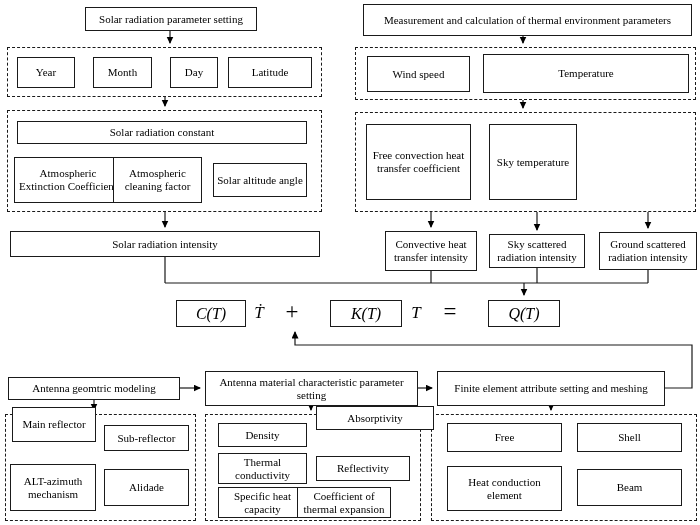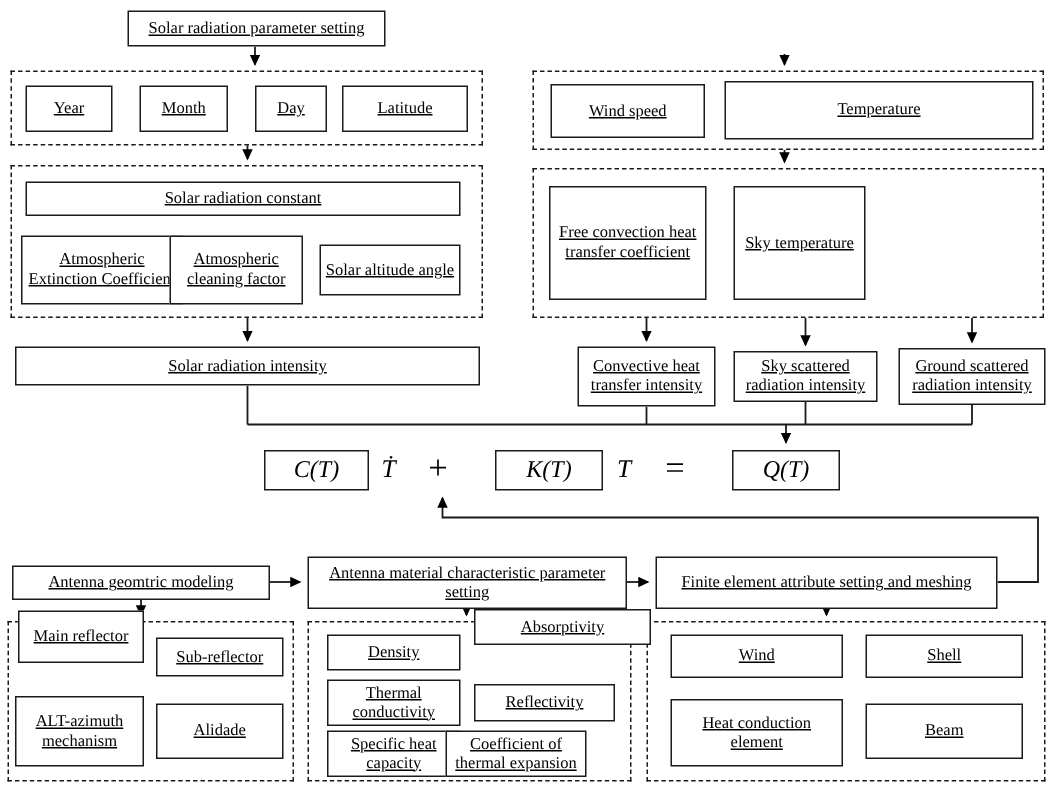--- a/index.html
+++ b/index.html
@@ -4,21 +4,21 @@
 <style>
   * { margin:0; padding:0; box-sizing:border-box; }
   html,body { background:#ffffff; }
   .canvas {
     position:relative; width:700px; height:525px; background:#ffffff;
     font-family:"Liberation Serif", serif; color:#000; overflow:hidden;
   }
   .box {
     position:absolute; border:1px solid #1a1a1a; background:#ffffff;
     display:flex; align-items:center; justify-content:center;
-    text-align:center; font-size:11px; line-height:1.15; padding:1px 2px;text-decoration:underline;
+    text-align:center; font-size:11px; line-height:1.15; padding:1px 2px;
   }
   .dashed {
     position:absolute; border:1.6px dashed #1a1a1a; background:transparent;
   }
   .eq {
     position:absolute; display:flex; align-items:center; justify-content:center;
     font-style:italic; font-size:17px; background:transparent; text-align:center;
   }
   .eqbox { border:1.2px solid #1a1a1a; background:#fff; }
   .big { font-size:23px; font-style:normal; }
@@ -67,20 +67,21 @@
   <div class="box" style="left:17px;top:57px;width:58px;height:31px">Year</div>
   <div class="box" style="left:93px;top:57px;width:59px;height:31px">Month</div>
   <div class="box" style="left:170px;top:57px;width:48px;height:31px">Day</div>
   <div class="box" style="left:228px;top:57px;width:84px;height:31px">Latitude</div>
   <div class="box" style="left:17px;top:121px;width:290px;height:23px">Solar radiation constant</div>
   <div class="box" style="left:14px;top:157px;width:108px;height:46px">Atmospheric Extinction Coefficient</div>
   <div class="box" style="left:113px;top:157px;width:89px;height:46px">Atmospheric cleaning factor</div>
   <div class="box" style="left:213px;top:163px;width:94px;height:34px">Solar altitude angle</div>
   <div class="box" style="left:10px;top:231px;width:310px;height:26px">Solar radiation intensity</div>
 
+  <div class="box" style="left:363px;top:4px;width:329px;height:32px">Measurement and calculation of thermal environment parameters</div>
   <div class="box" style="left:367px;top:56px;width:103px;height:36px">Wind speed</div>
   <div class="box" style="left:483px;top:54px;width:206px;height:39px">Temperature</div>
   <div class="box" style="left:366px;top:124px;width:105px;height:76px">Free convection heat transfer coefficient</div>
   <div class="box" style="left:489px;top:124px;width:88px;height:76px">Sky temperature</div>
   <div class="box" style="left:385px;top:231px;width:92px;height:40px">Convective heat transfer intensity</div>
   <div class="box" style="left:489px;top:234px;width:96px;height:34px">Sky scattered radiation intensity</div>
   <div class="box" style="left:599px;top:232px;width:98px;height:38px">Ground scattered radiation intensity</div>
 
   <div class="eq eqbox" style="left:176px;top:300px;width:70px;height:27px;font-size:16px">C(T)</div>
   <div class="eq" style="left:246px;top:299px;width:26px;height:28px">Ṫ</div>
@@ -99,18 +100,18 @@
   <div class="box" style="left:10px;top:464px;width:86px;height:47px">ALT-azimuth mechanism</div>
   <div class="box" style="left:104px;top:469px;width:85px;height:37px">Alidade</div>
 
   <div class="box" style="left:218px;top:423px;width:89px;height:24px">Density</div>
   <div class="box" style="left:316px;top:406px;width:118px;height:24px">Absorptivity</div>
   <div class="box" style="left:218px;top:453px;width:89px;height:31px">Thermal conductivity</div>
   <div class="box" style="left:316px;top:456px;width:94px;height:25px">Reflectivity</div>
   <div class="box" style="left:218px;top:487px;width:89px;height:31px">Specific heat capacity</div>
   <div class="box" style="left:297px;top:487px;width:94px;height:31px">Coefficient of thermal expansion</div>
 
-  <div class="box" style="left:447px;top:423px;width:115px;height:29px">Wind</div>
+  <div class="box" style="left:447px;top:423px;width:115px;height:29px">Free</div>
   <div class="box" style="left:577px;top:423px;width:105px;height:29px">Shell</div>
   <div class="box" style="left:447px;top:466px;width:115px;height:45px">Heat conduction element</div>
   <div class="box" style="left:577px;top:469px;width:105px;height:37px">Beam</div>
 
 </div>
 
 </body></html>

